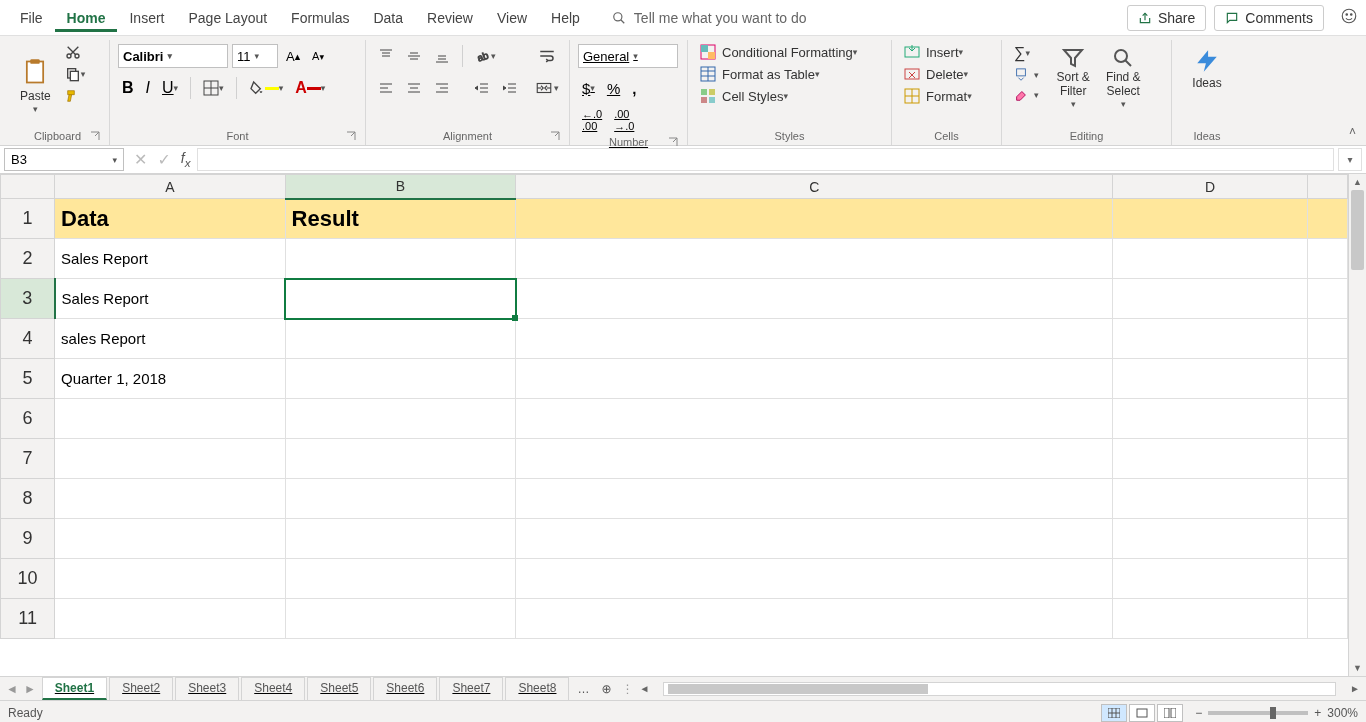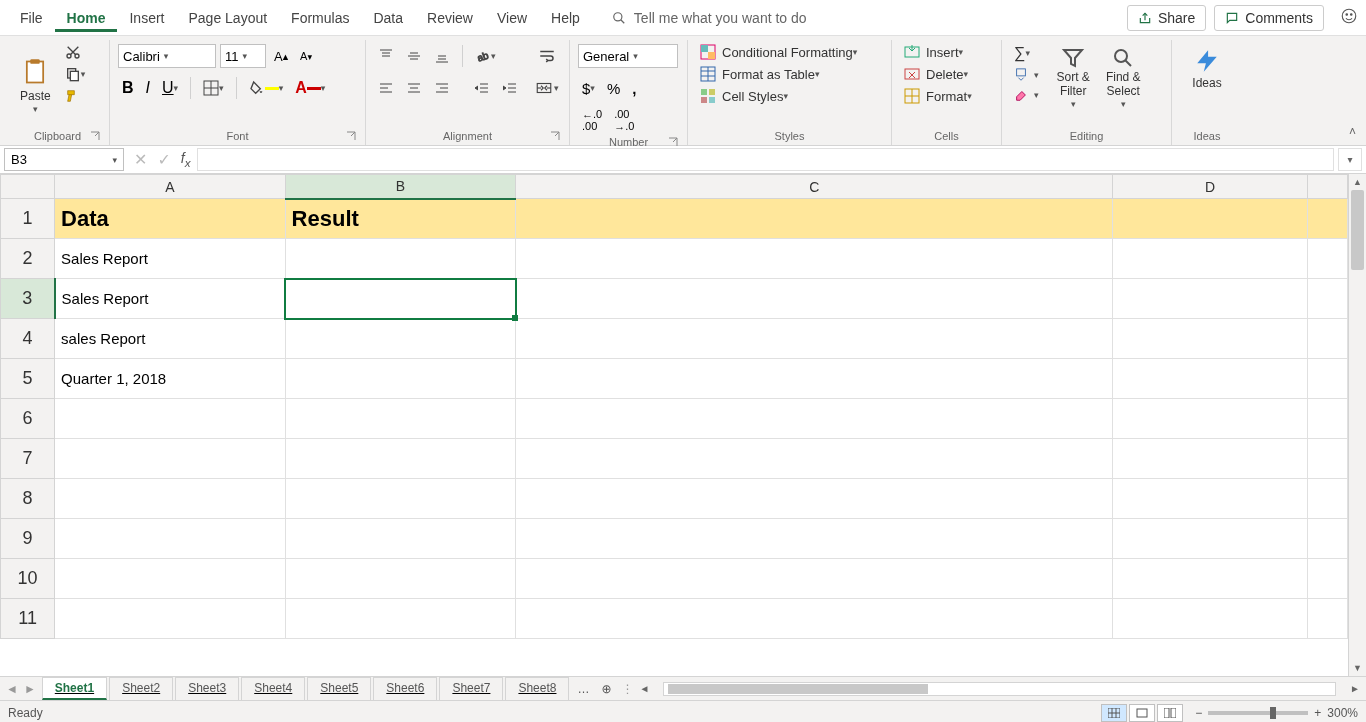--- a/index.html
+++ b/index.html
@@ -163,21 +163,21 @@
     </div>
     <div class="group-label"><span>Clipboard</span><svg class="launcher" viewBox="0 0 12 12">
           <path d="M2 2h8v8" fill="none" stroke="#888"></path>
           <path d="M10 2L6 6" stroke="#888"></path>
         </svg></div>
   </div>
 
   <div class="group" style="width:256px;">
     <div class="group-body">
       <div class="toolbar-row">
-        <div class="combo" style="width:98px;">
+        <div class="combo" style="width:110px;font-weight:bold;">
             <span>Calibri</span>
             <span class="caret">▾</span>
           </div>
         <div class="combo" style="width:46px;">
             <span>11</span>
             <span class="caret">▾</span>
           </div>
         <span class="btn" style="font-size:13px;">A<sup>▴</sup></span>
         <span class="btn" style="font-size:11px;">A<sup>▾</sup></span>
       </div>
@@ -314,21 +314,21 @@
             <span class="caret">▾</span>
           </span>
       </div>
     </div>
     <div class="group-label"><span>Alignment</span><svg class="launcher" viewBox="0 0 12 12">
           <path d="M2 2h8v8" fill="none" stroke="#888"></path>
           <path d="M10 2L6 6" stroke="#888"></path>
         </svg></div>
   </div>
 
-  <div class="group" style="width:118px;">
+  <div class="group" style="width:118px;text-decoration:underline;">
     <div class="group-body">
       <div class="toolbar-row">
         <div class="combo" style="width:100px;">
             <span>General</span>
             <span class="caret">▾</span>
           </div>
       </div>
       <div class="toolbar-row" style="font-size:15px;">
         <span class="btn">$<span class="caret">▾</span></span>
         <span class="btn">%</span>

